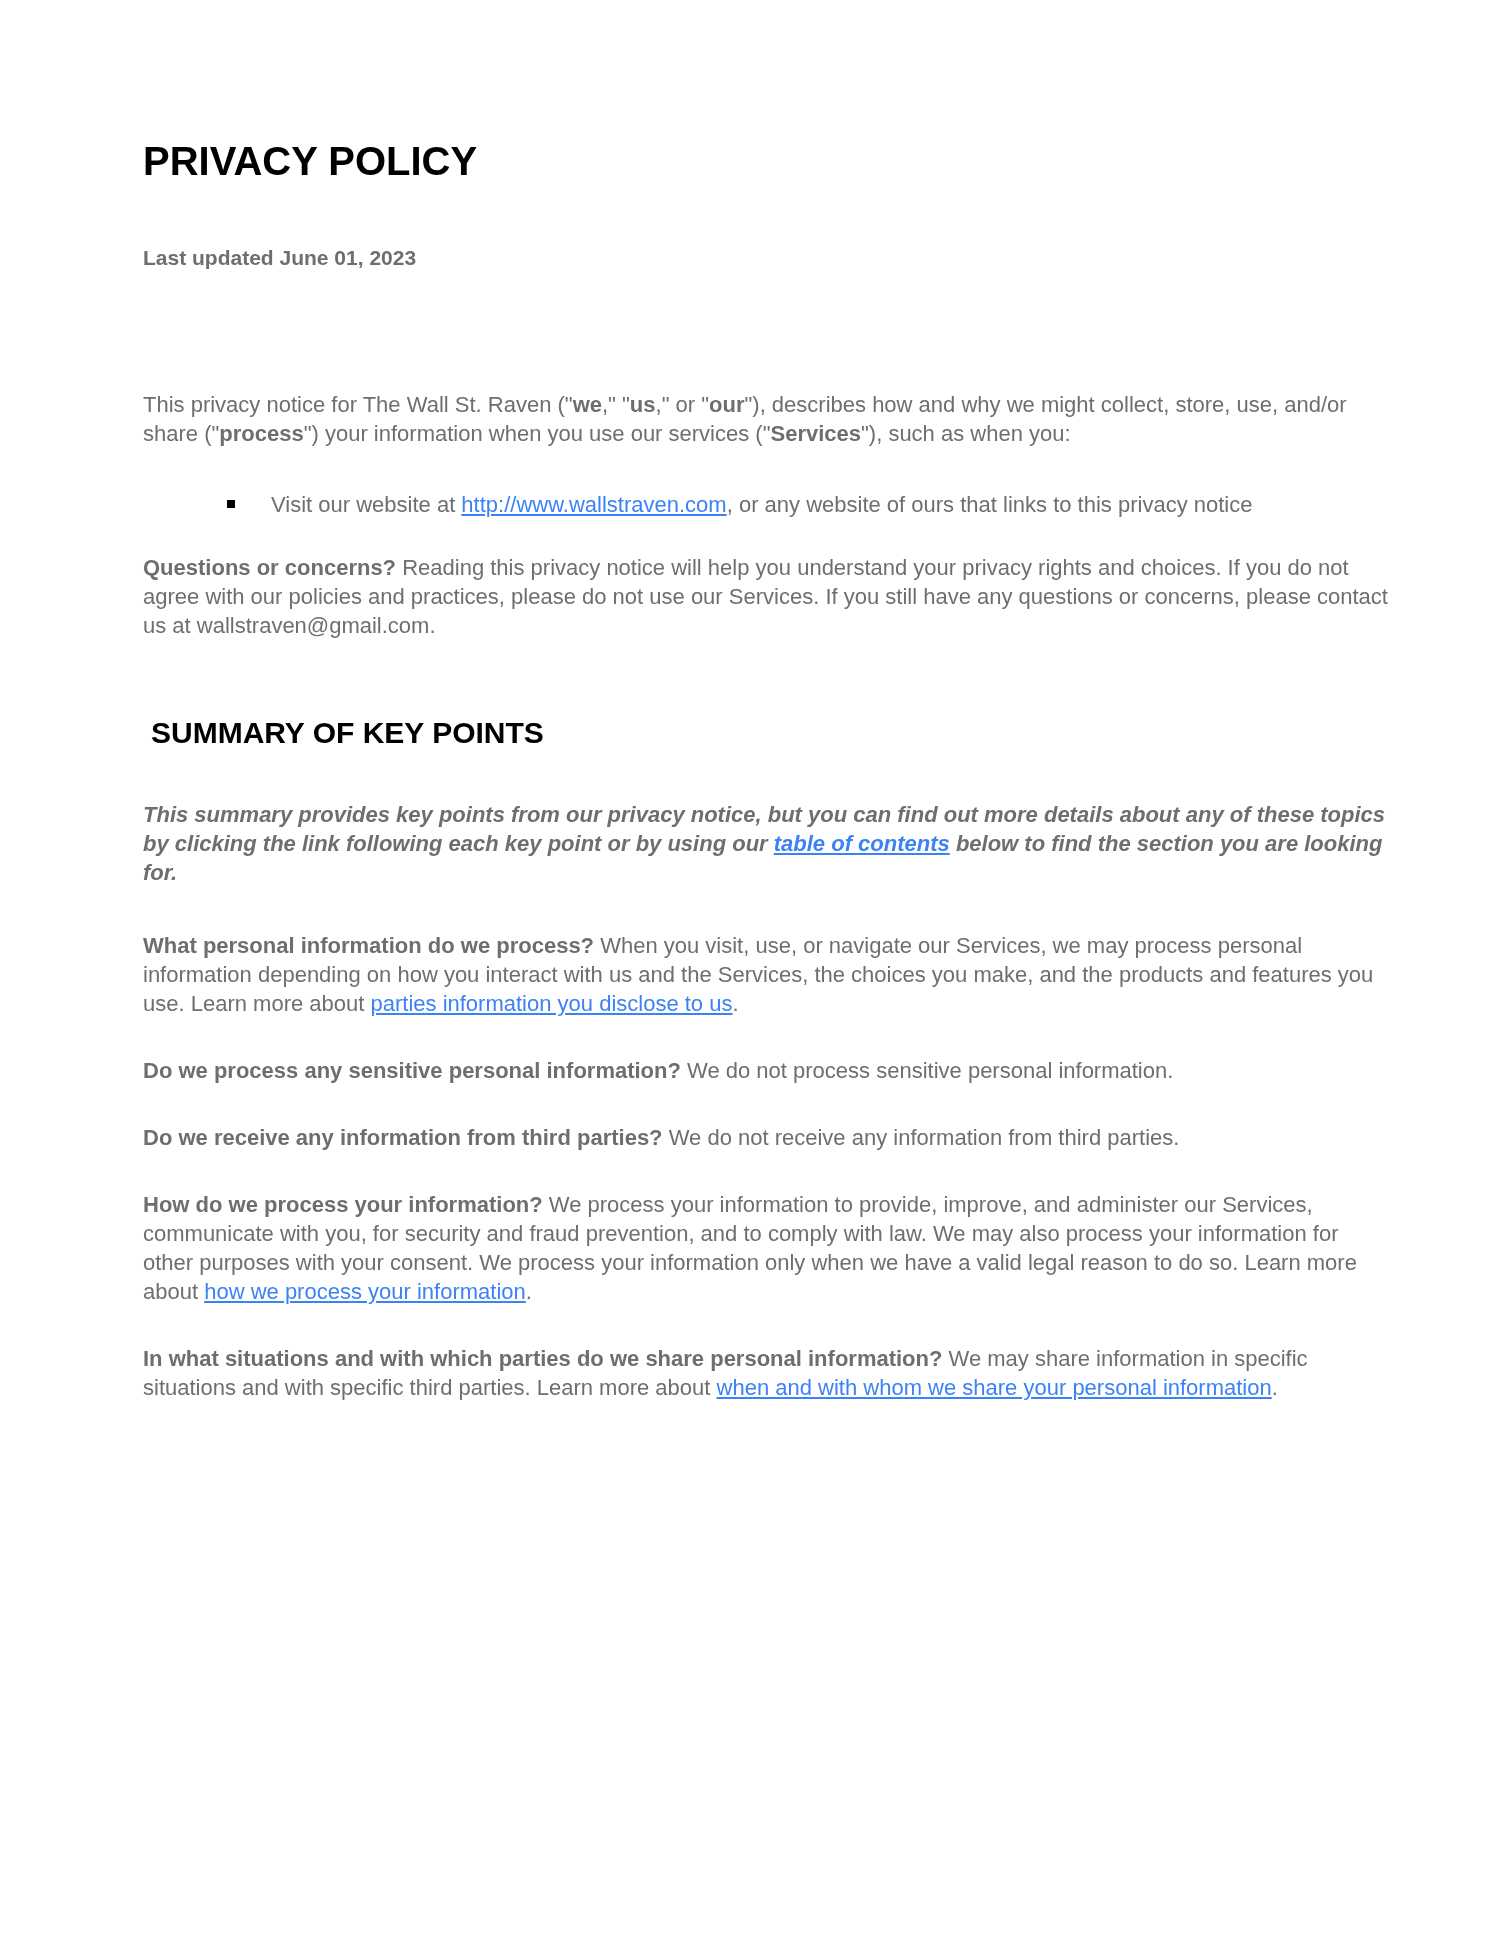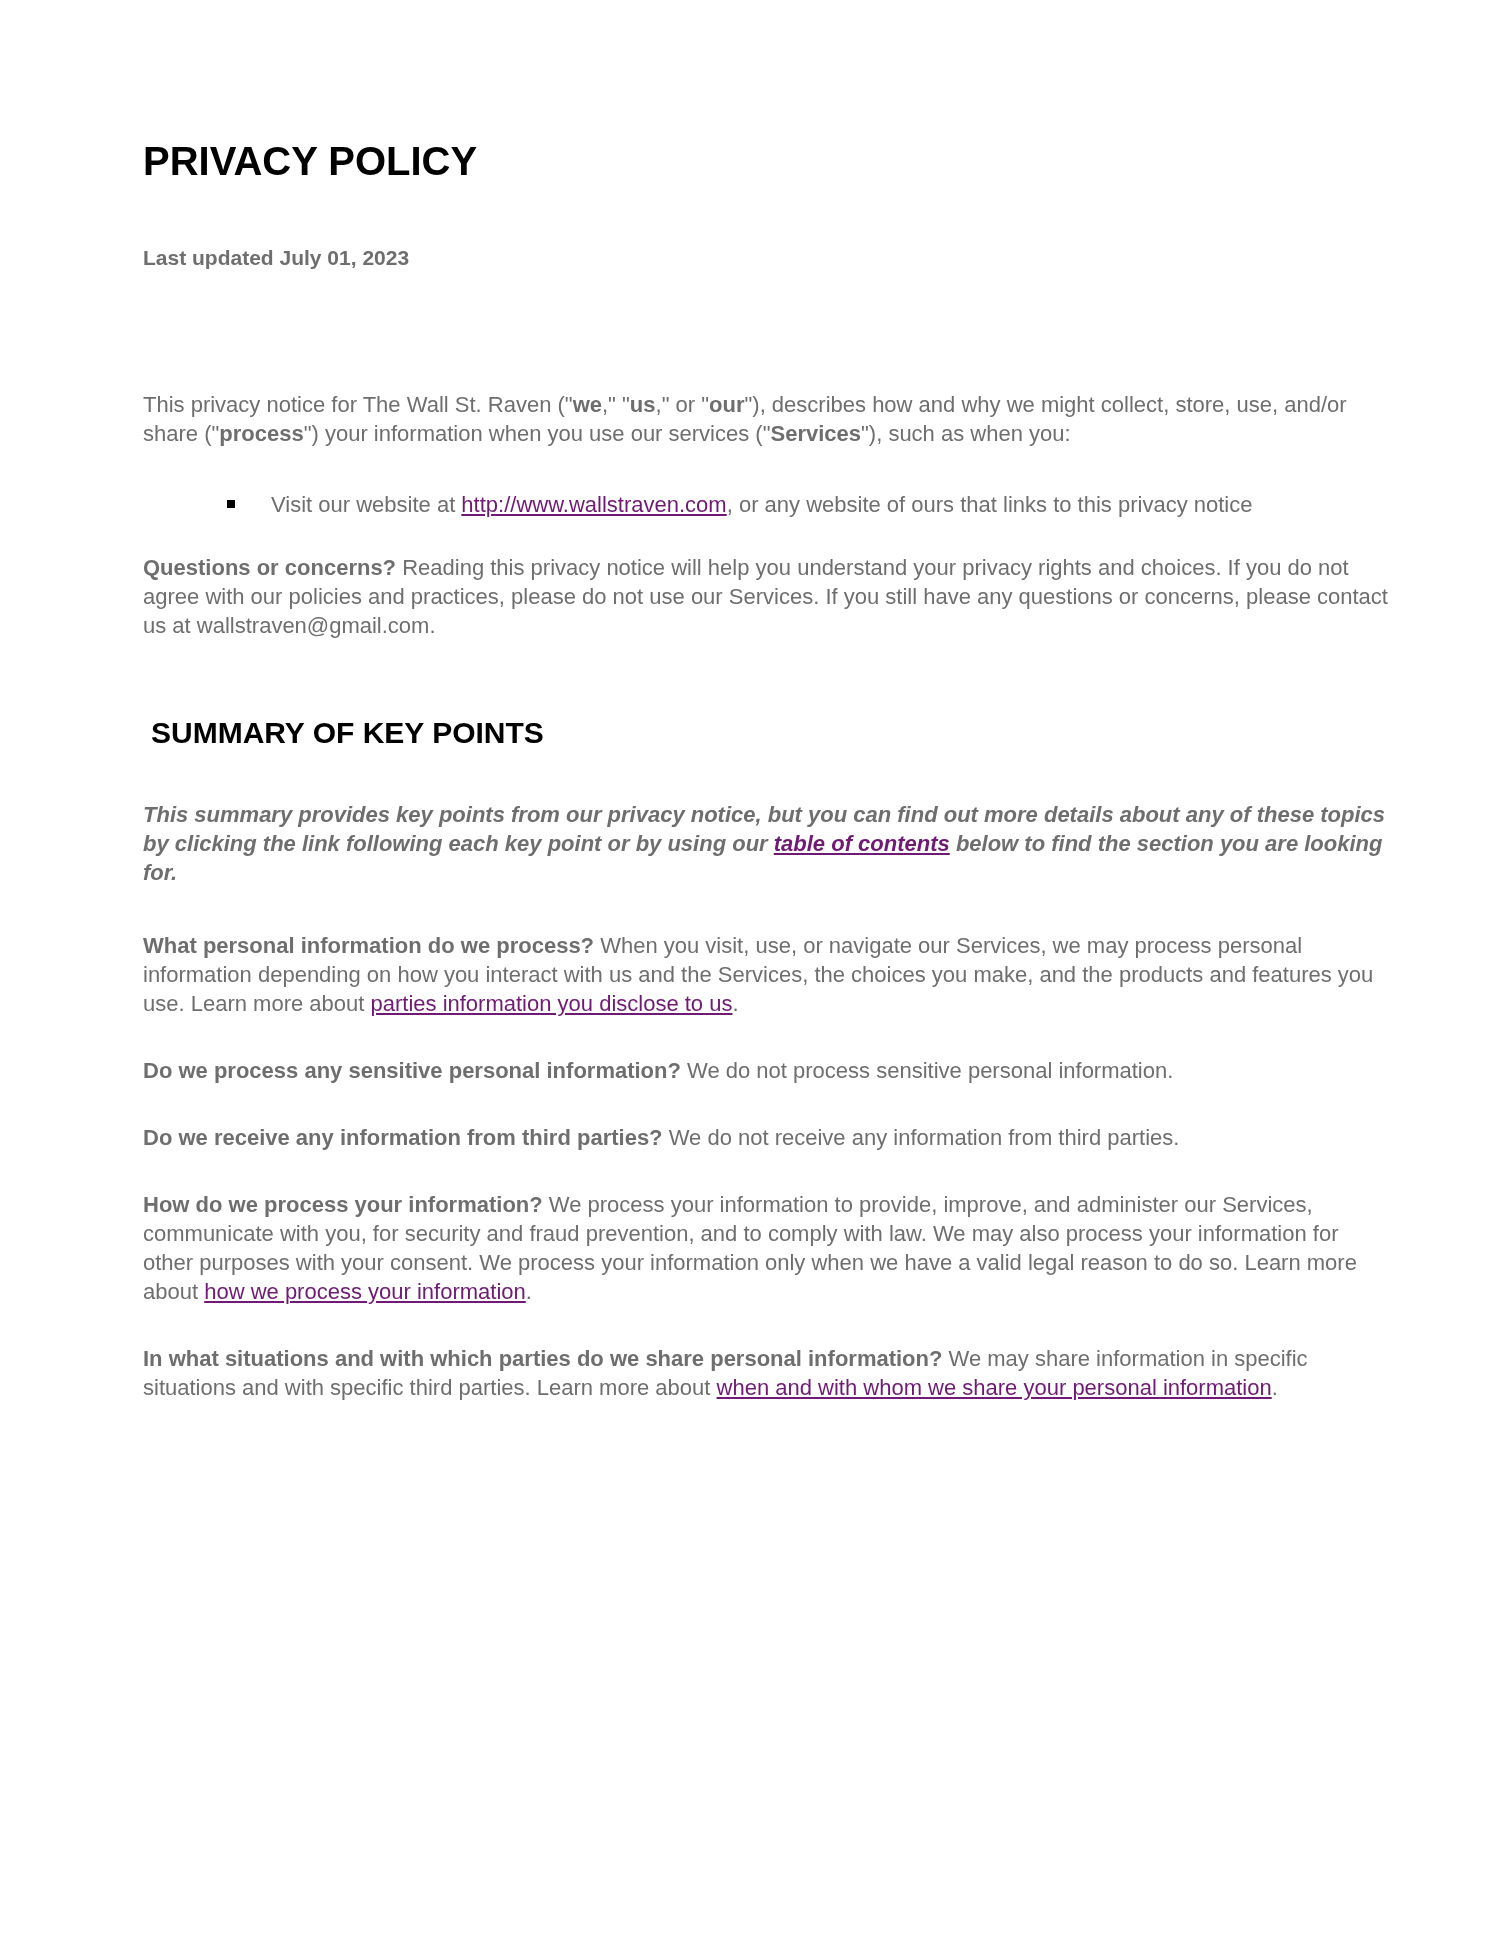--- a/index.html
+++ b/index.html
@@ -30,21 +30,21 @@
     margin: 0 0 120px 0;
   }
   p.body {
     font-size: 22px;
     line-height: 29px;
     color: #6e6e6e;
     margin: 0 0 38px 0;
   }
   .b { font-weight: 700; }
   a.lnk {
-    color: #701a75;
+    color: #3b82f6;
     text-decoration: underline;
     cursor: pointer;
   }
   p.intro { margin-bottom: 42px; }
   ul.bullets {
     list-style: none;
     margin: 0 0 34px 0;
     padding: 0 0 0 84px;
   }
   ul.bullets li {
@@ -80,21 +80,21 @@
   p.summary-intro a.lnk { font-weight: 700; font-style: italic; }
   p.kp-last { margin-bottom: 0; }
 </style>
 </head>
 <body>
 
 <div class="page">
 
   <h1 class="doc-title">PRIVACY POLICY</h1>
 
-  <p class="subtitle">Last updated July 01, 2023</p>
+  <p class="subtitle">Last updated June 01, 2023</p>
 
   <p class="body intro"><span>This privacy notice for The Wall St. Raven ("</span><span class="b">we</span><span>," "</span><span class="b">us</span><span>," or "</span><span class="b">our</span><span>"), describes how and why we might collect, store, use, and/or share ("</span><span class="b">process</span><span>") your information when you use our services ("</span><span class="b">Services</span><span>"), such as when you:</span></p>
 
   <ul class="bullets">
     <li><span class="sq"></span><span>Visit our website at </span><a class="lnk">http://www.wallstraven.com</a><span>, or any website of ours that links to this privacy notice</span></li>
   </ul>
 
   <p class="body questions"><span class="b">Questions or concerns?</span><span> Reading this privacy notice will help you understand your privacy rights and choices. If you do not agree with our policies and practices, please do not use our Services. If you still have any questions or concerns, please contact us at wallstraven@gmail.com.</span></p>
 
   <h2 class="section-heading">SUMMARY OF KEY POINTS</h2>

